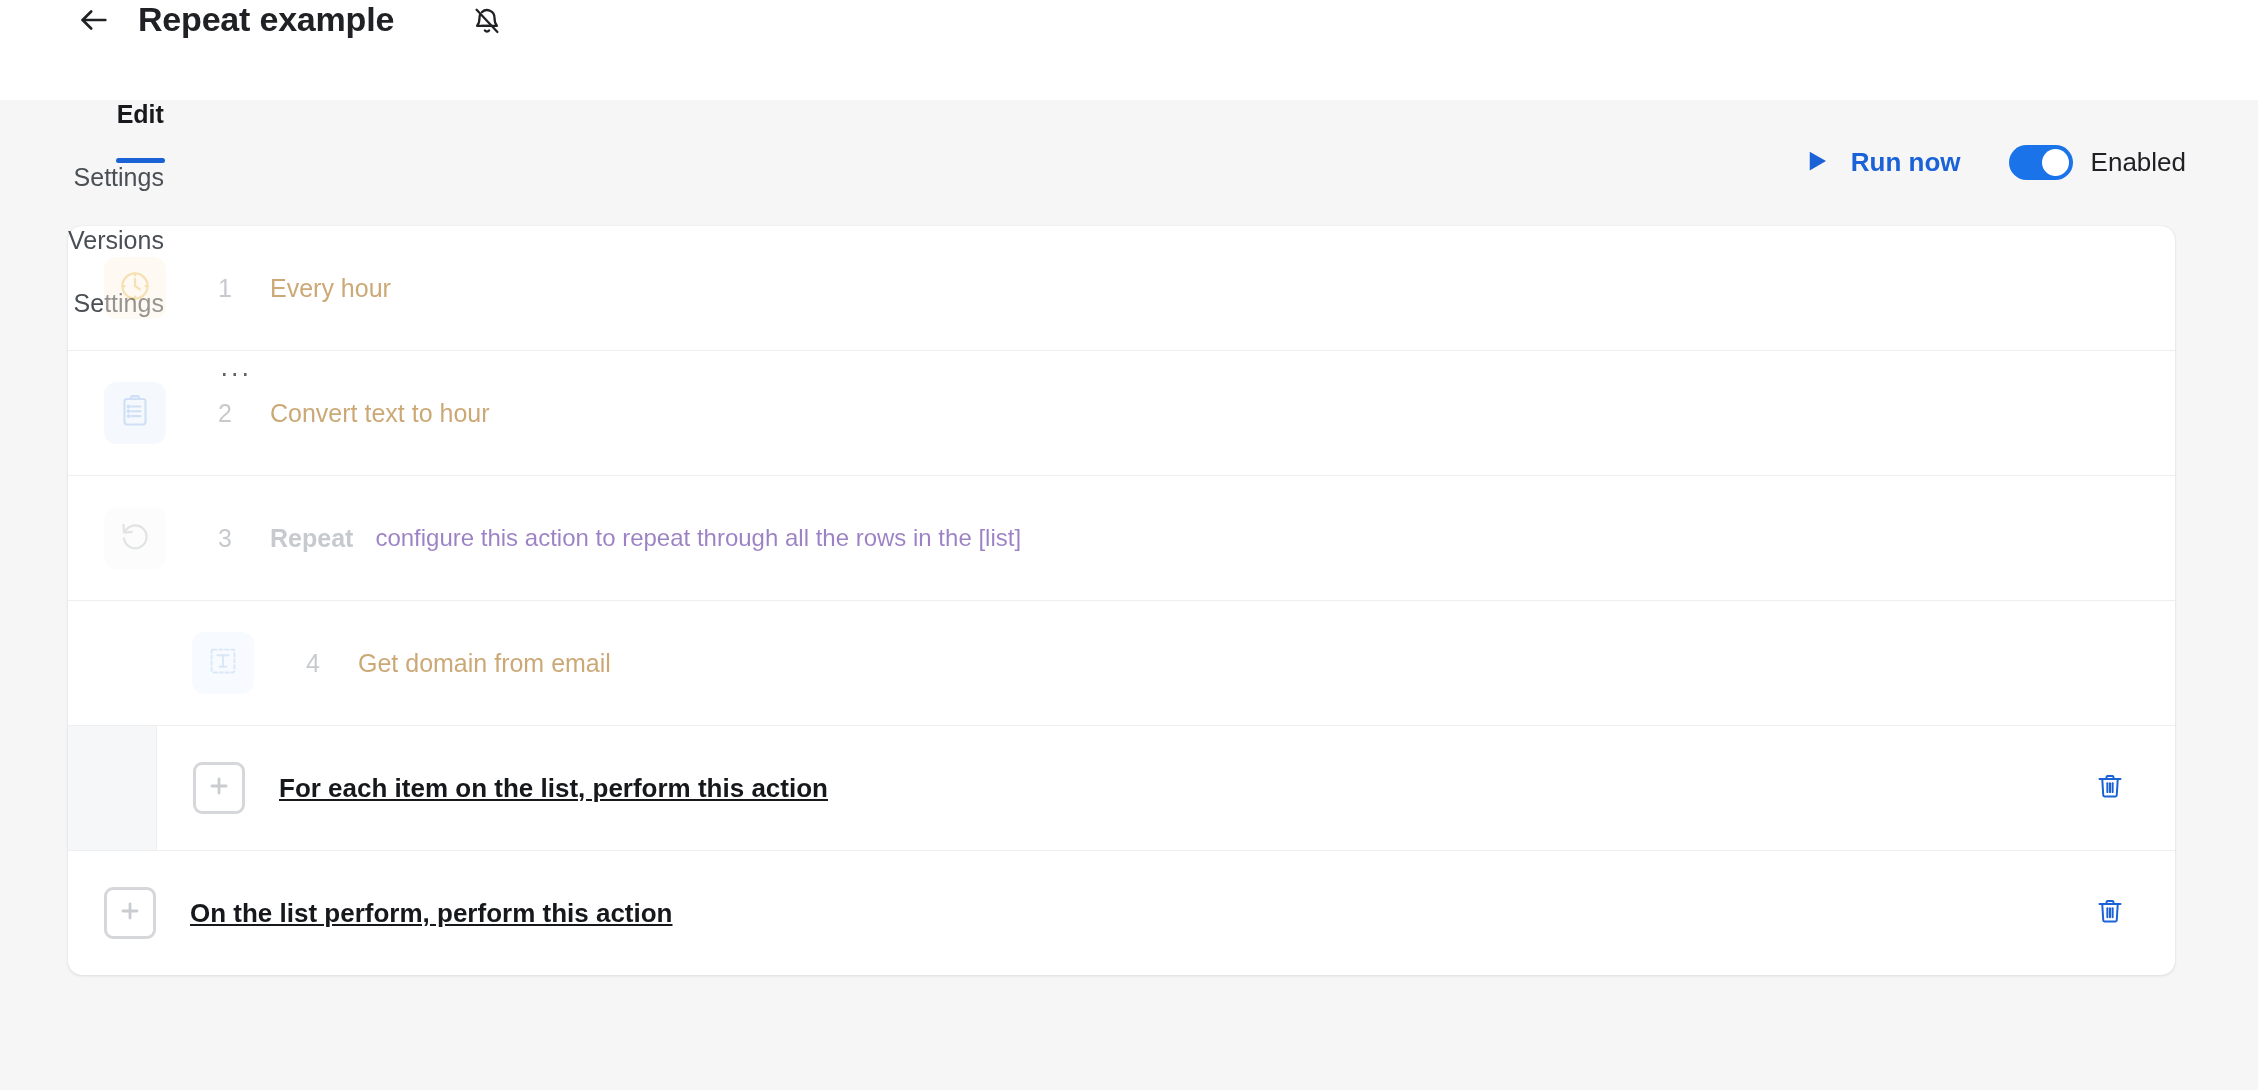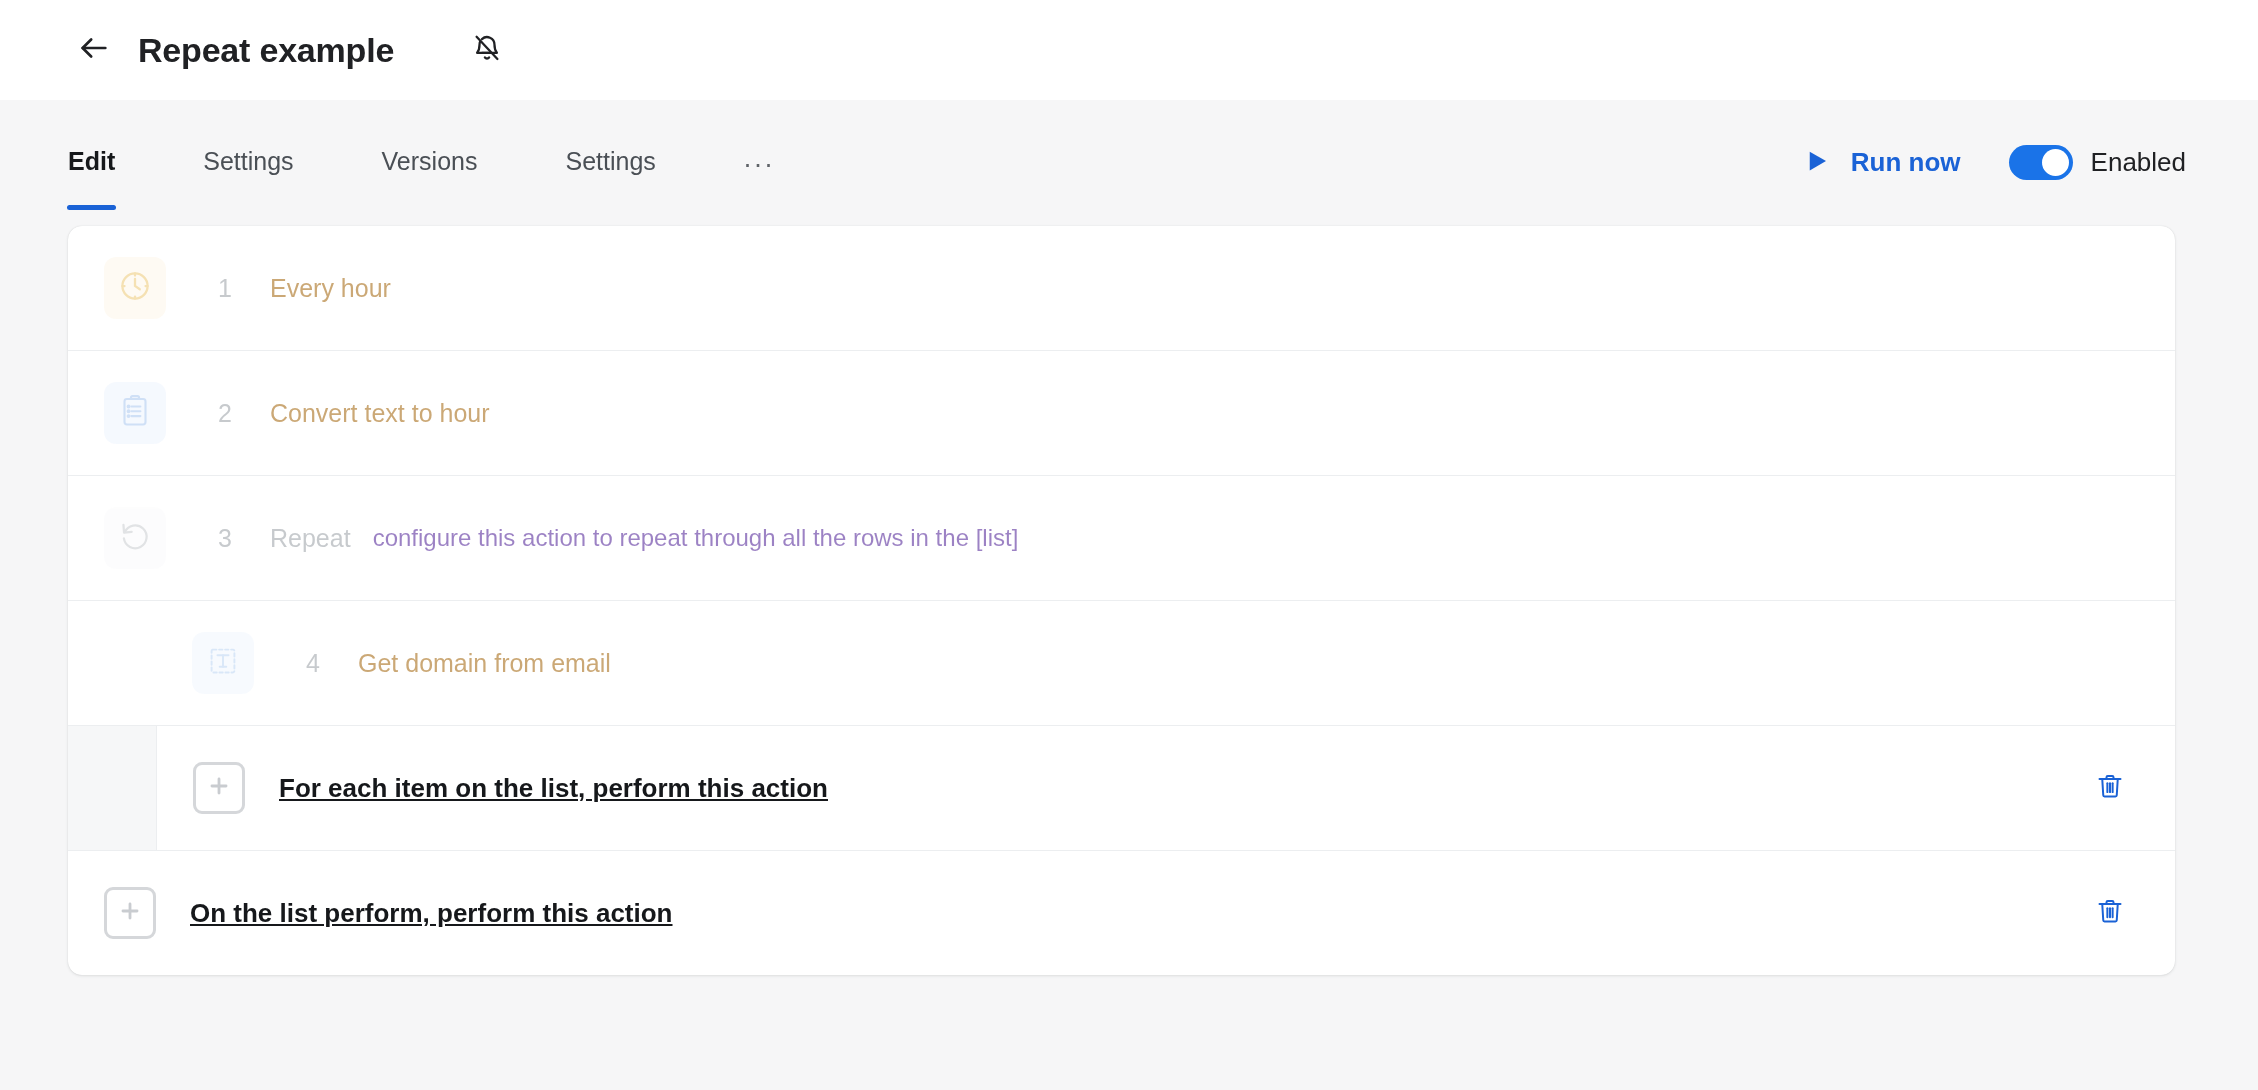--- a/index.html
+++ b/index.html
@@ -13,21 +13,20 @@
     font-family: "Liberation Sans", sans-serif;
     color: #202124;
     overflow: hidden;
   }
 
   
   .appbar {
     height: 100px;
     background: #ffffff;
     display: flex;
-    align-items: center;
     padding-left: 72px;
     box-sizing: border-box;
   }
   .back-btn {
     width: 44px;
     height: 44px;
     display: flex;
     align-items: center;
     justify-content: center;
     cursor: pointer;
@@ -57,20 +56,21 @@
     display: flex;
     align-items: flex-end;
     padding: 0 72px 0 68px;
     box-sizing: border-box;
     position: relative;
   }
   .tabs {
     display: flex;
     align-items: flex-end;
     height: 100%;
+    flex-direction: column;
   }
   .tab {
     position: relative;
     font-size: 25px;
     color: #4a4f55;
     padding: 0 0 34px 0;
     margin-right: 88px;
     cursor: pointer;
     white-space: nowrap;
   }
@@ -197,21 +197,21 @@
     margin-left: 52px;
     min-width: 18px;
     white-space: nowrap;
   }
   .step-title {
     font-size: 25px;
     color: #a16207;
     margin-left: 34px;
     white-space: nowrap;
   }
-  .step-title.medium { font-weight: 400; color: #9aa0a6; }
+  .step-title.medium { font-weight: 700; color: #9aa0a6; }
   .step-sub {
     font-size: 24px;
     color: #4c1d95;
     margin-left: 22px;
     white-space: nowrap;
   }
 
   .dim { opacity: 0.42; }
   .dim-soft { opacity: 0.55; }
 

